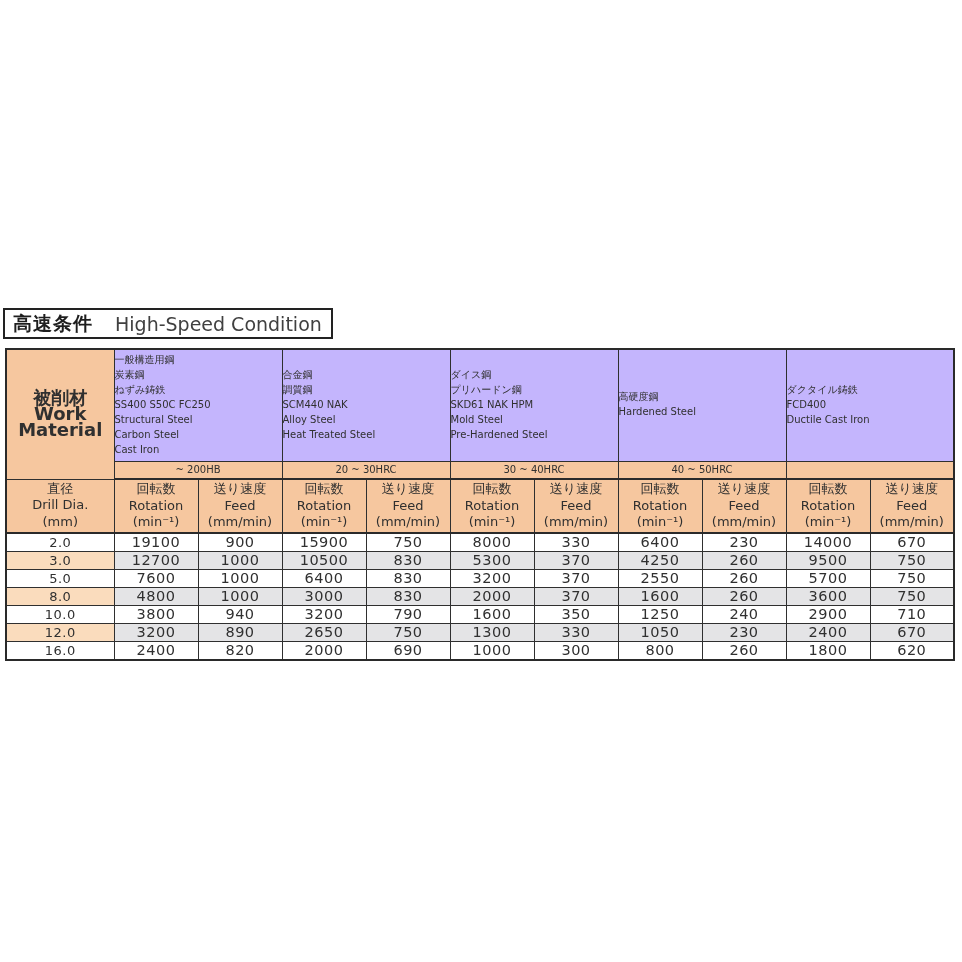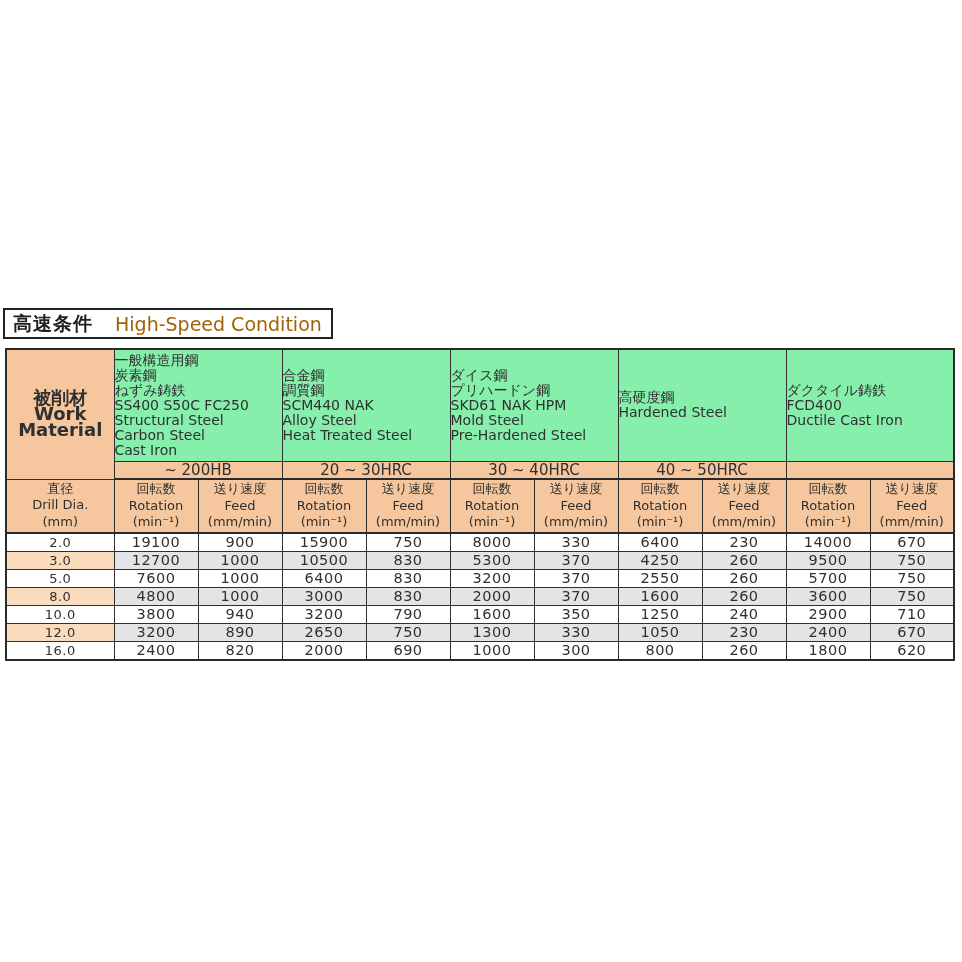--- a/index.html
+++ b/index.html
@@ -30,21 +30,21 @@
   .title-jp {
     font-size: 19px;
     font-weight: 600;
     letter-spacing: 1px;
     color: #1e1e1e;
   }
   .title-en {
     font-size: 19px;
     font-weight: 500;
     margin-left: 22px;
-    color: #a16207;
+    color: #404040;
   }
   table.cond {
     position: absolute;
     left: 5px;
     top: 348px;
     border-collapse: collapse;
     table-layout: fixed;
     border: 2px solid #2a2a2a;
   }
   table.cond td {
@@ -63,33 +63,33 @@
   .c-work {
     background: #f6c79f;
     text-align: center;
     vertical-align: middle;
     white-space: pre-line;
     font-size: 18px;
     line-height: 16px;
     font-weight: bold;
   }
   .c-mat {
-    background: #86efac;
+    background: #c4b5fd;
     text-align: left;
     vertical-align: middle;
     white-space: pre-line;
-    font-size: 14px;
+    font-size: 10px;
     line-height: 14.9px;
     padding-left: 7px;
   }
   .c-hard {
     background: #f6c79f;
     text-align: center;
     vertical-align: middle;
-    font-size: 15px;
+    font-size: 10px;
     line-height: 16px;
   }
   .c-sub {
     background: #f6c79f;
     text-align: center;
     vertical-align: middle;
     white-space: pre-line;
     font-size: 13px;
     line-height: 16.8px;
   }

